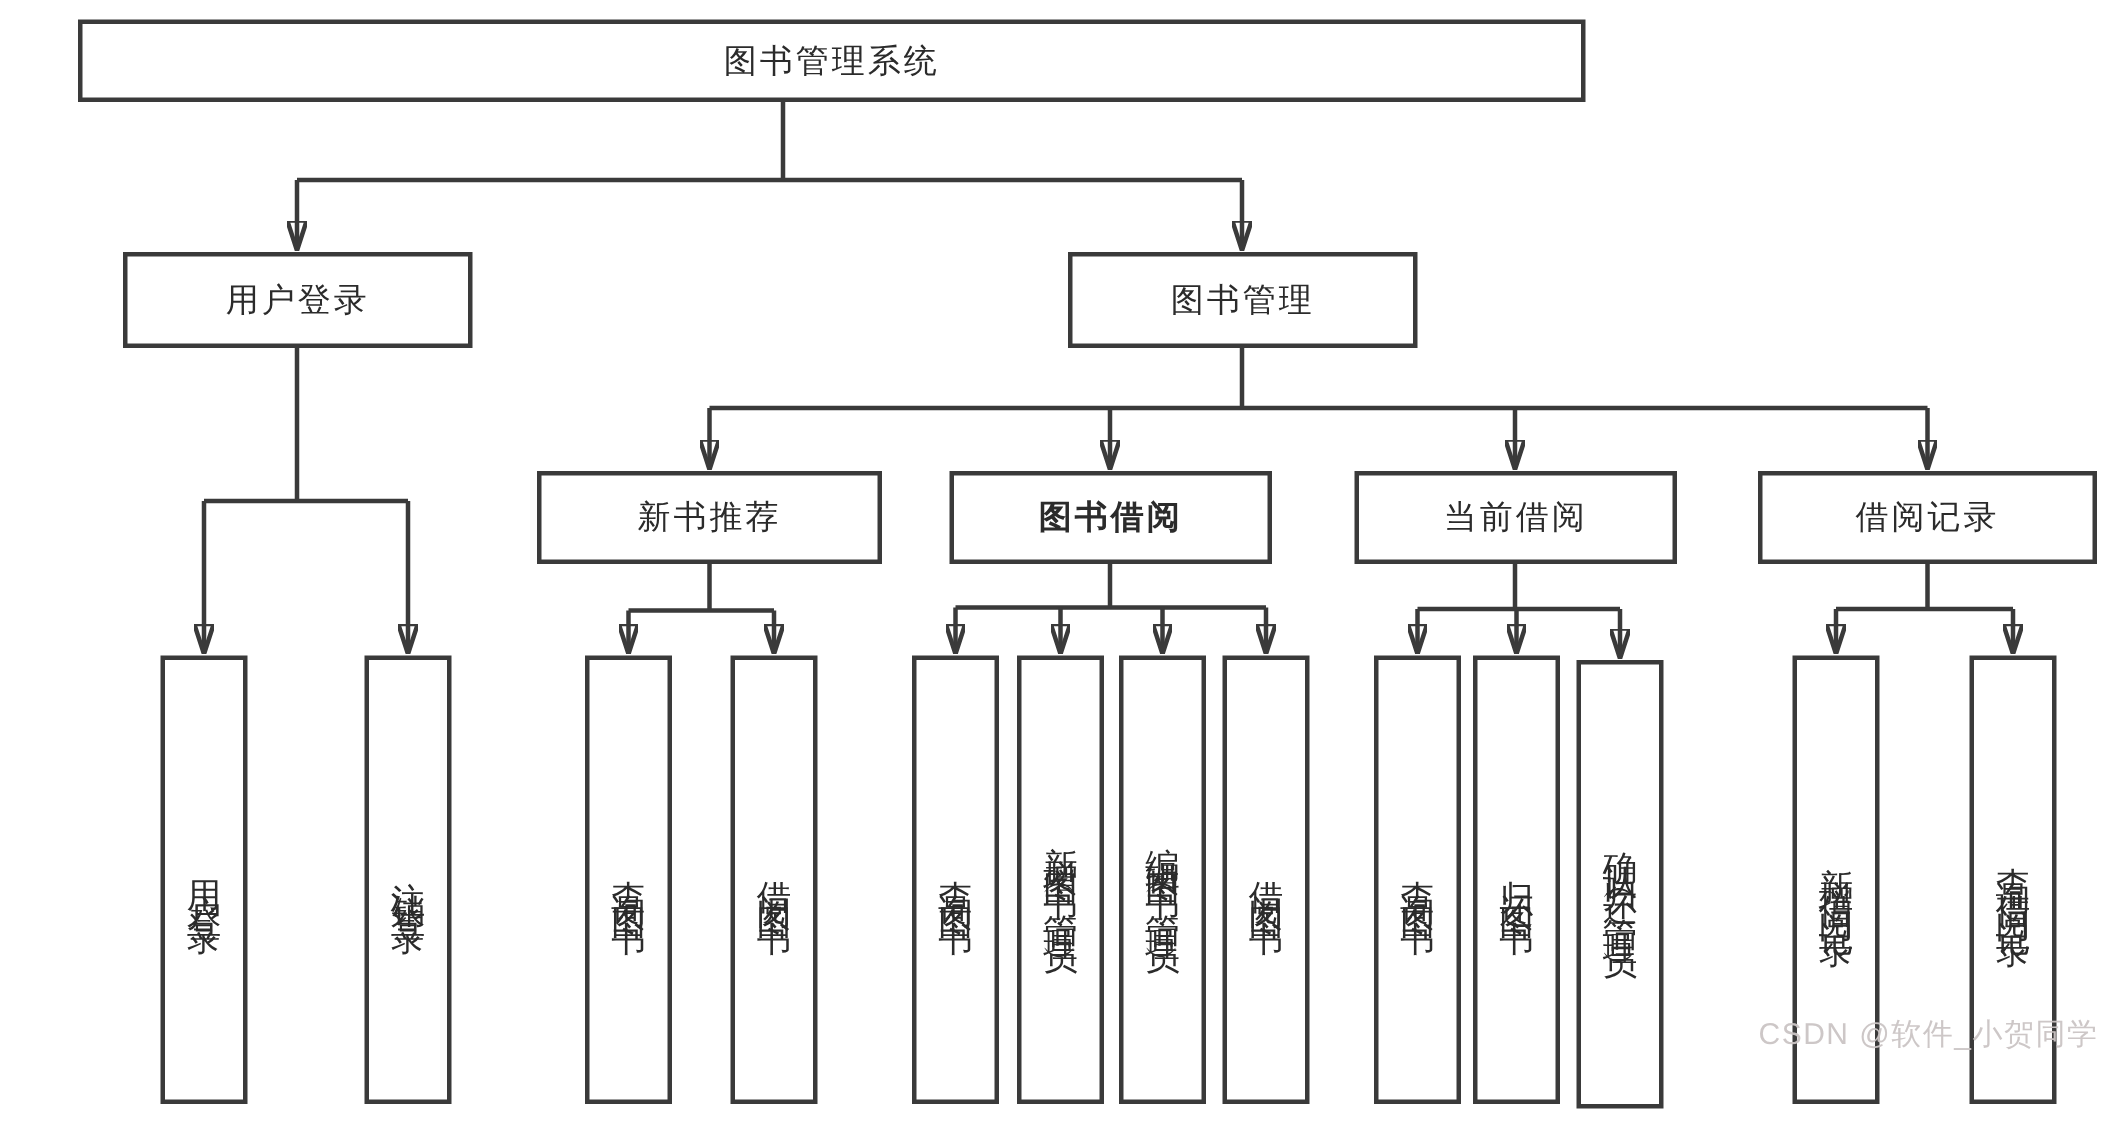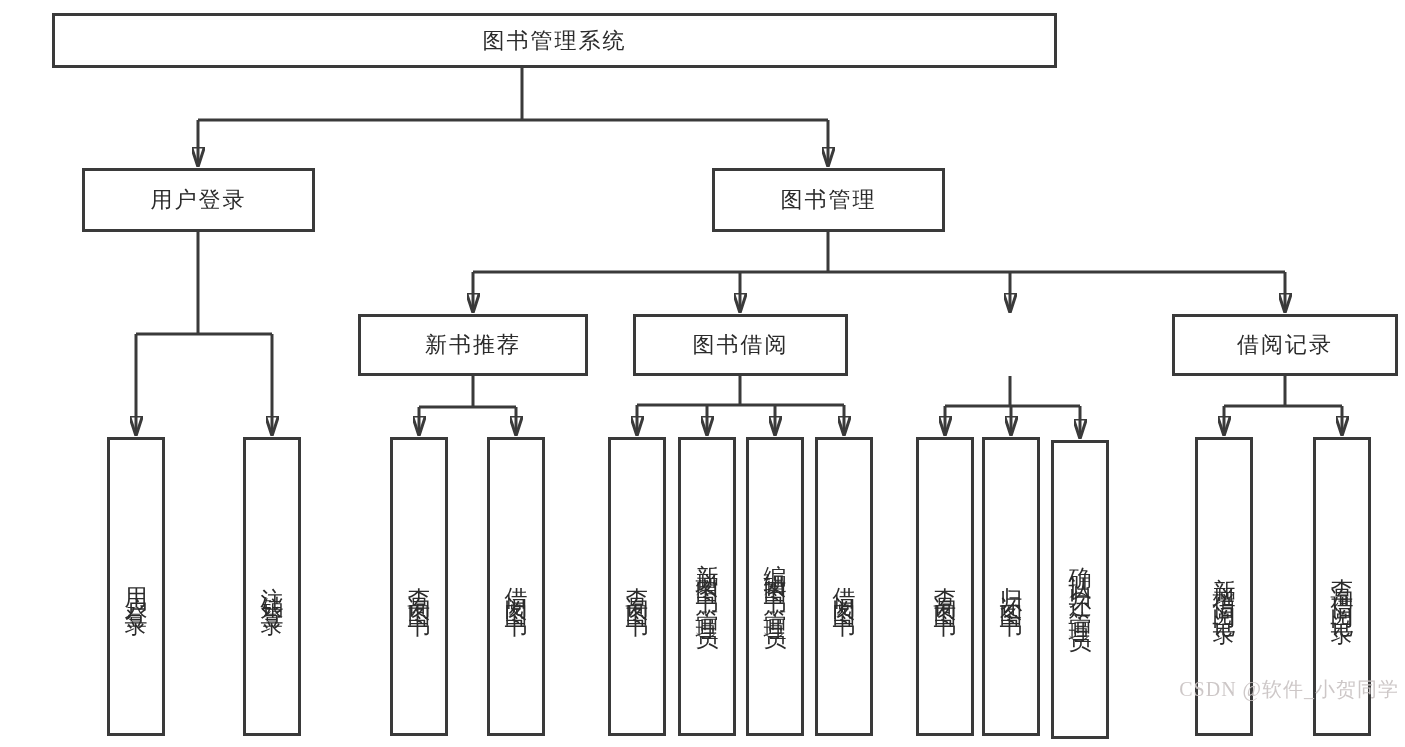--- a/index.html
+++ b/index.html
@@ -42,21 +42,21 @@
     text-orientation:mixed;
     font-size:23px;
     letter-spacing:9px;
     line-height:1;
     white-space:nowrap;
   }
   .root{left:20px;top:13px;width:1005px;height:55px;margin-left:32px;}
   .b-user  {left:82px; top:168px;width:233px;height:64px;}
   .b-mgmt  {left:712px;top:168px;width:233px;height:64px;}
   .g-new   {left:358px; top:314px;width:230px;height:62px;}
-  .g-borrow{left:633px; top:314px;width:215px;height:62px;}
+  .g-borrow{left:633px; top:314px;width:215px;height:62px;font-weight:bold;}
   .g-cur   {left:903px; top:314px;width:215px;height:62px;}
   .g-rec   {left:1172px;top:314px;width:226px;height:62px;}
   .leaf{top:437px;width:58px;height:299px;}
   .l-u1{left:107px;}
   .l-u2{left:243px;}
   .l-n1{left:390px;}
   .l-n2{left:487px;}
   .l-b1{left:608px;}
   .l-b2{left:678px;}
   .l-b3{left:746px;}
@@ -69,21 +69,20 @@
   #watermark{
     position:absolute;
     right:6px;
     top:676px;
     font-size:20px;
     letter-spacing:1px;
     color:var(--wm);
     opacity:.95;
     z-index:5;
     white-space:nowrap;
-    font-family:Liberation Serif, serif;
   }
 </style>
 </head>
 <body>
 
 <div id="stage">
 
   <svg id="connectors" xmlns="http://www.w3.org/2000/svg">
     <defs>
       <marker id="arw" viewBox="0 0 20 13" refX="19" refY="6.5" markerWidth="20" markerHeight="13" markerUnits="userSpaceOnUse" orient="auto">
@@ -135,20 +134,23 @@
   <div class="node hnode g-new">
     <span>新书推荐</span>
   </div>
 
   <div class="node hnode b-mgmt">
     <span>图书管理</span>
   </div>
   <div class="node hnode g-borrow">
     <span>图书借阅</span>
   </div>
+  <div class="node hnode g-cur">
+    <span>当前借阅</span>
+  </div>
   <div class="node hnode g-rec">
     <span>借阅记录</span>
   </div>
 
   <div class="node vnode leaf l-u1">
     <span>用户登录</span>
   </div>
   <div class="node vnode leaf l-u2">
     <span>注销登录</span>
   </div>

